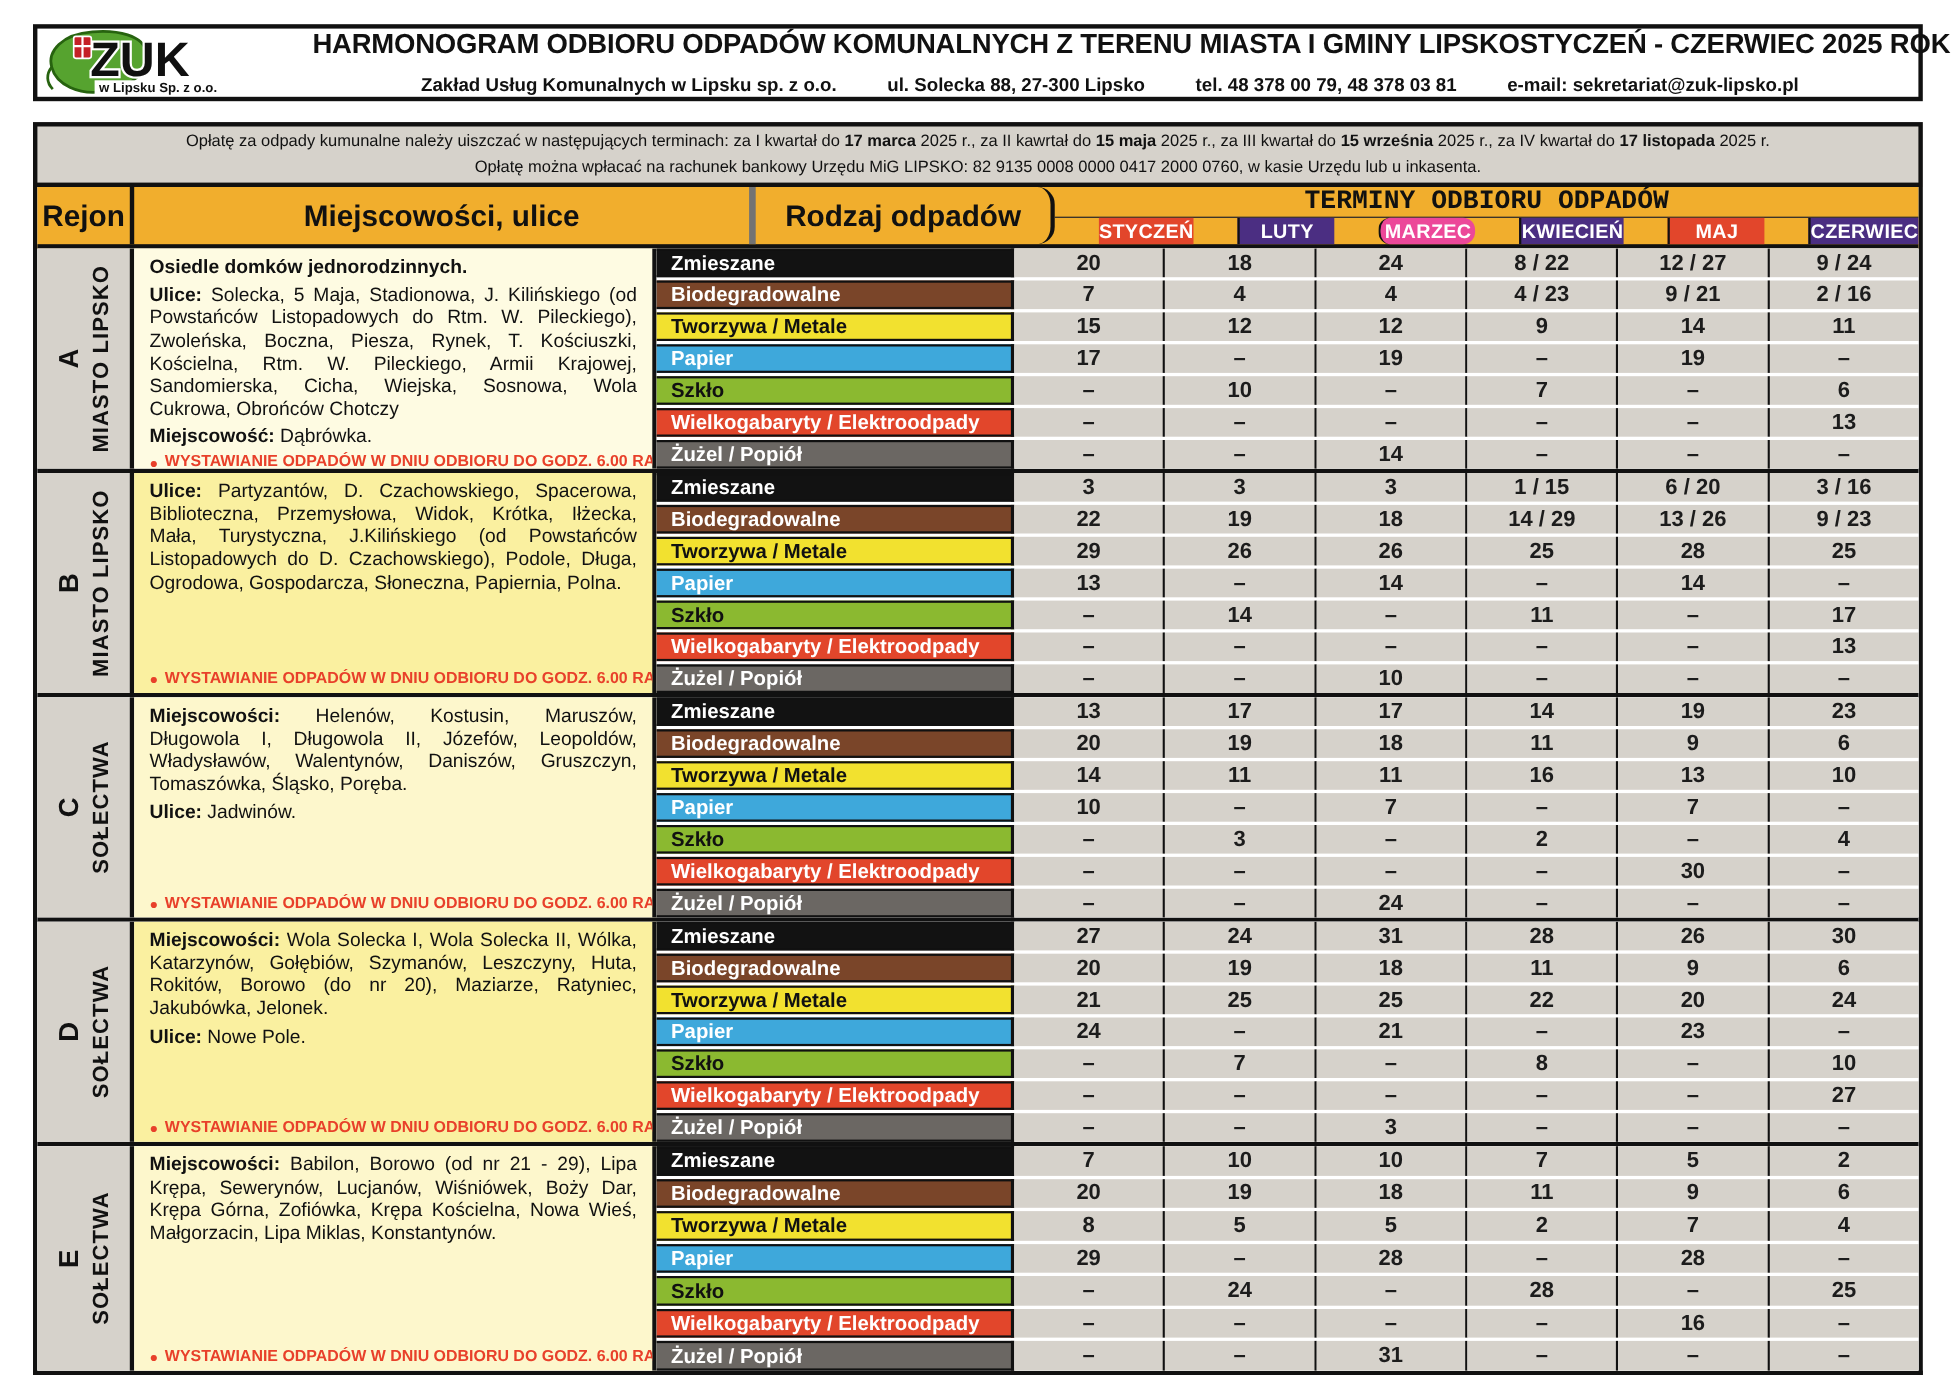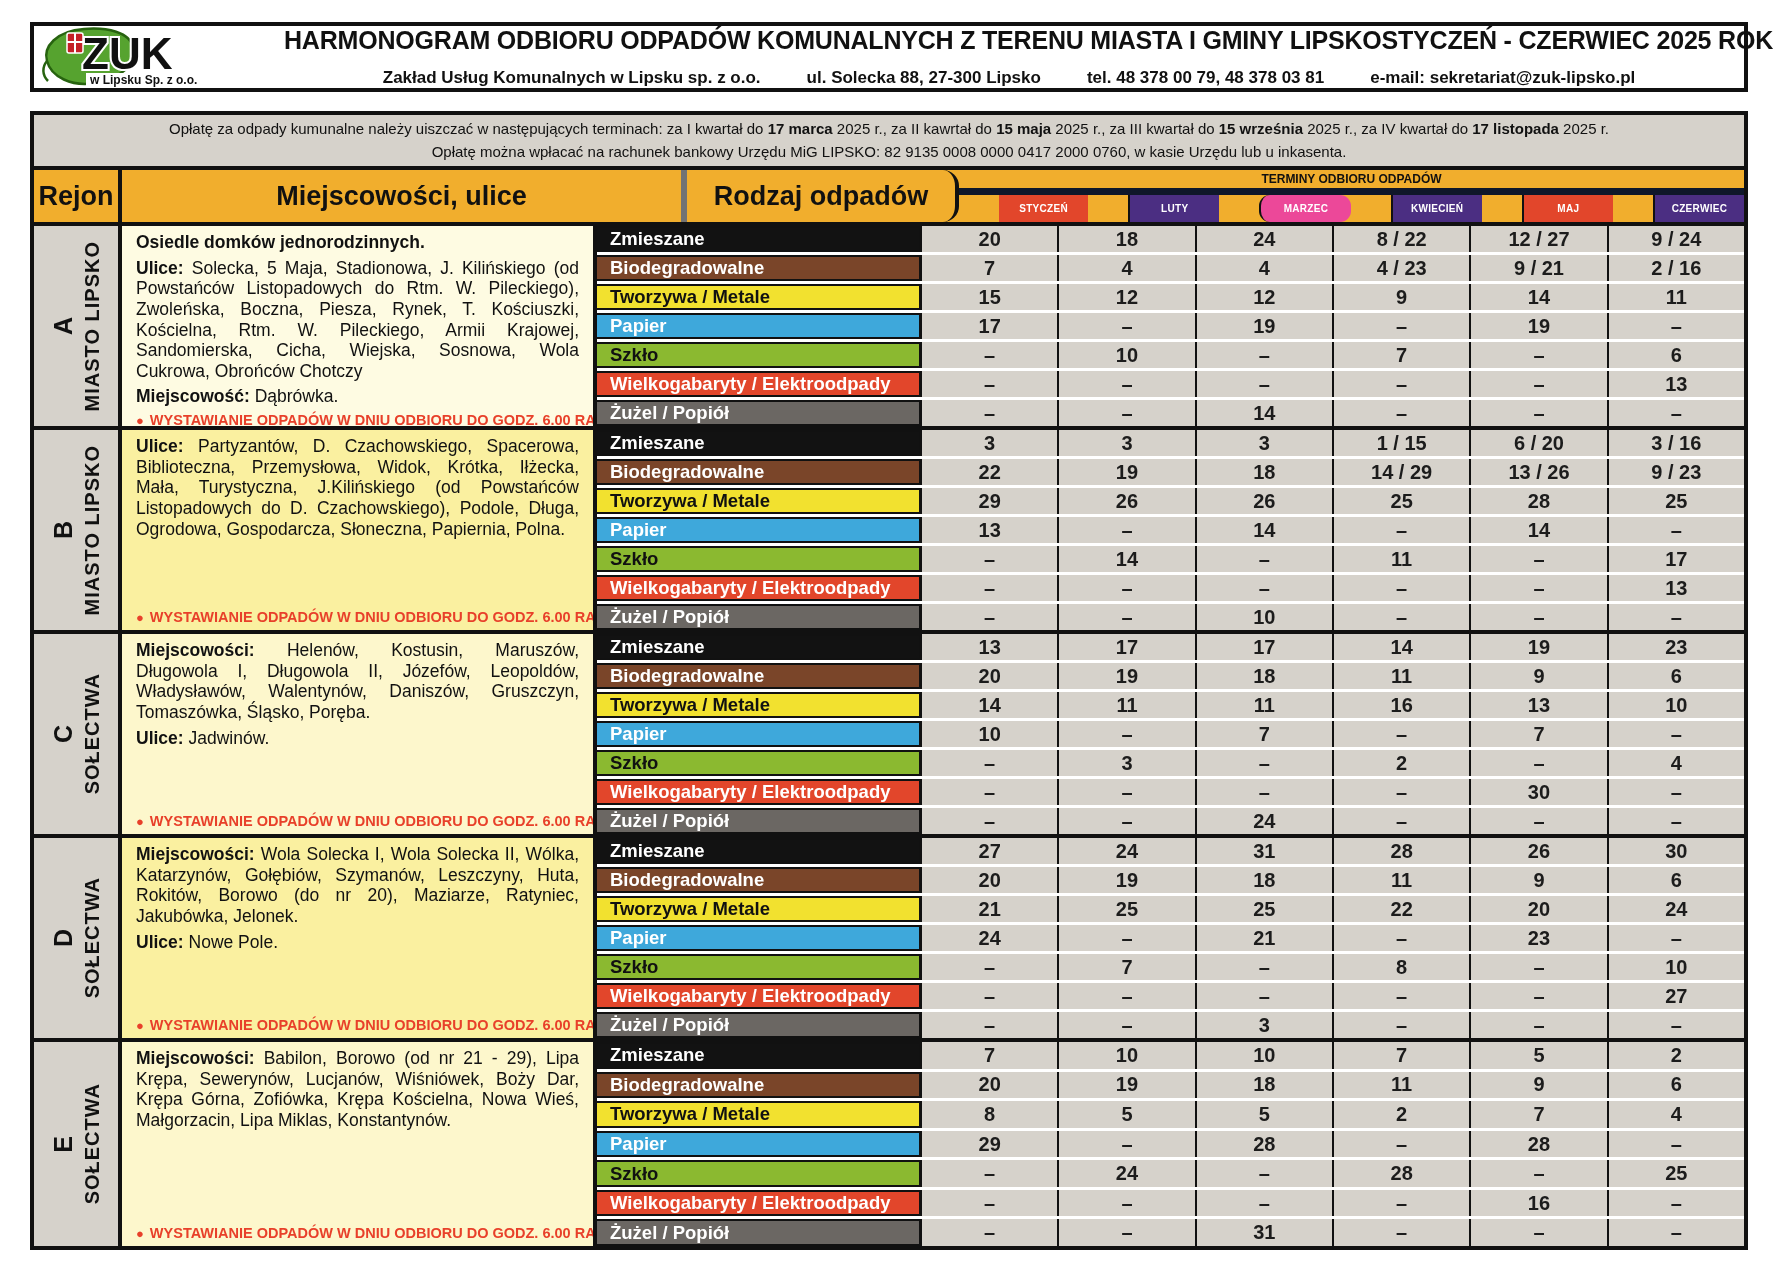--- a/index.html
+++ b/index.html
@@ -20,23 +20,23 @@
   .b{font-weight:700;}
 
   
   .schedule-table{border:4px solid #111;border-top:none;background:#fff;}
   .thead{display:flex;background:#F1AE2D;border-bottom:4px solid #111;height:56px;}
   .th{display:flex;align-items:center;justify-content:center;font-weight:800;font-size:27px;}
   .th-rejon{width:88px;border-right:4px solid #111;}
   .th-places{width:565px;border-right:6px solid #737373;}
   .th-waste{width:272px;border-right:4px solid #111;border-radius:16px;}
   .th-months{flex:1;display:flex;flex-direction:column;}
-  .th-terminy{flex:1;display:flex;align-items:center;justify-content:center;font-weight:800;font-size:12px;border-bottom:7px solid #0f172a;}
+  .th-terminy{flex:1;display:flex;align-items:center;justify-content:center;font-weight:800;font-size:24px;border-bottom:1px solid #0f172a;font-family:Liberation Mono, monospace;}
   .months-row{display:flex;height:27px;}
-  .month-chip{flex:1;display:flex;align-items:center;justify-content:center;color:#fff;font-weight:700;font-size:10px;letter-spacing:0.3px;margin-left:40px;}
+  .month-chip{flex:1;display:flex;align-items:center;justify-content:center;color:#fff;font-weight:700;font-size:18px;letter-spacing:0.3px;margin-left:40px;}
   .month-chip + .month-chip{border-left:2px solid #111;}
 
   .region{display:flex;height:204px;border-bottom:4px solid #111;background:#fff;}
   .region:last-child{border-bottom:none;}
   .rejon-cell{width:88px;flex:none;background:#D6D2CB;border-right:4px solid #111;display:flex;align-items:center;justify-content:center;gap:3px;}
   .rejon-letter,.rejon-area{writing-mode:vertical-rl;transform:rotate(180deg);font-weight:800;color:#111;}
   .rejon-letter{font-size:25px;}
   .rejon-area{font-size:20px;letter-spacing:1px;}
 
   .desc-cell{width:475px;flex:none;border-right:4px solid #111;padding:6px 14px 5px;display:flex;flex-direction:column;overflow:hidden;}

